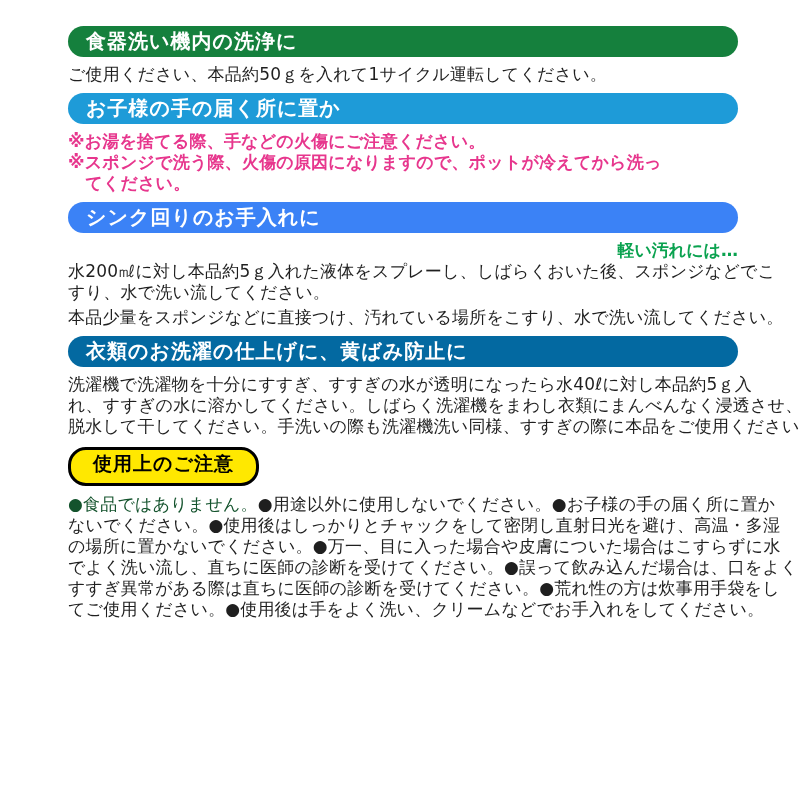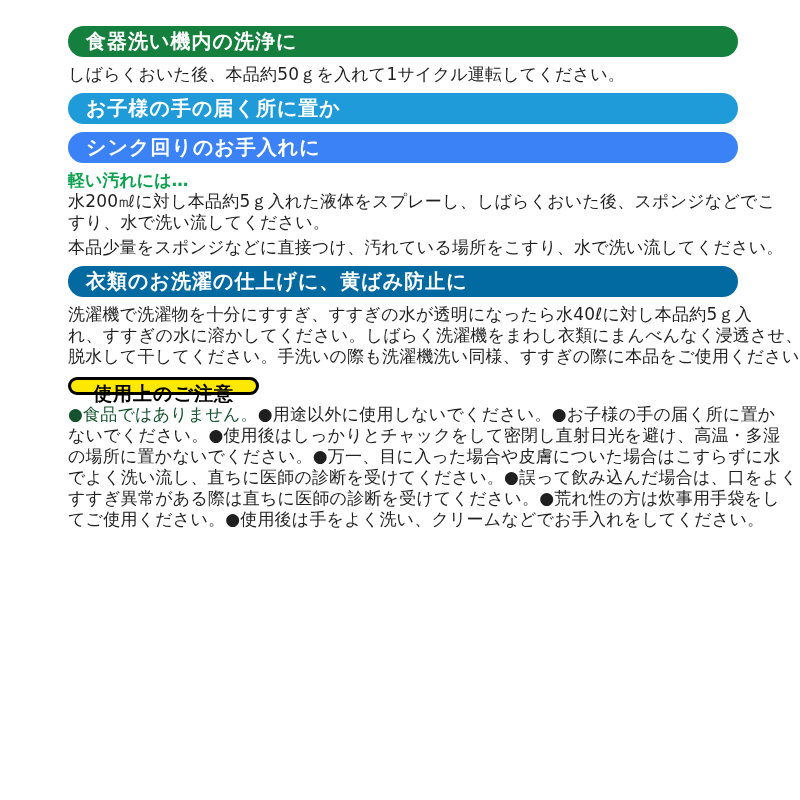--- a/index.html
+++ b/index.html
@@ -48,52 +48,56 @@
   .warn {
     color: #E7368D;
     font-weight: bold;
   }
   .subhead {
     color: #0AA24F;
     font-weight: bold;
     font-size: 17px;
     line-height: 21px;
     margin: 0;
+    text-align: right;
   }
   .notice-pill {
     display: inline-block;
     box-sizing: border-box;
     background: #FFE800;
     border: 3px solid #000000;
     border-radius: 18px;
-    height: 18px;
+    height: 39px;
     line-height: 27px;
     padding: 0 22px;
     font-size: 19px;
     font-weight: bold;
     color: #000000;
     letter-spacing: 1px;
     margin: 6px 0 8px 0;
   }
   .notice-body .hl {
     color: #14532d;
     font-weight: normal;
   }
 </style>
 </head>
 <body>
 
 <div class="page">
 
   
   <div class="banner pink first">食器洗い機内の洗浄に</div>
-  <p class="bodytext">しばらくおいた後、本品約50ｇを入れて1サイクル運転してください。</p>
+  <p class="bodytext">ご使用ください、本品約50ｇを入れて1サイクル運転してください。</p>
 
   
   <div class="banner blue">お子様の手の届く所に置か</div>
+  <p class="bodytext warn">※お湯を捨てる際、手などの火傷にご注意ください。
+※スポンジで洗う際、火傷の原因になりますので、ポットが冷えてから洗っ
+　てください。</p>
 
   
   <div class="banner green">シンク回りのお手入れに</div>
   <p class="subhead">軽い汚れには…</p>
   <p class="bodytext">水200㎖に対し本品約5ｇ入れた液体をスプレーし、しばらくおいた後、スポンジなどでこ
 すり、水で洗い流してください。</p>
   <p class="bodytext">本品少量をスポンジなどに直接つけ、汚れている場所をこすり、水で洗い流してください。</p>
 
   
   <div class="banner purple">衣類のお洗濯の仕上げに、黄ばみ防止に</div>

